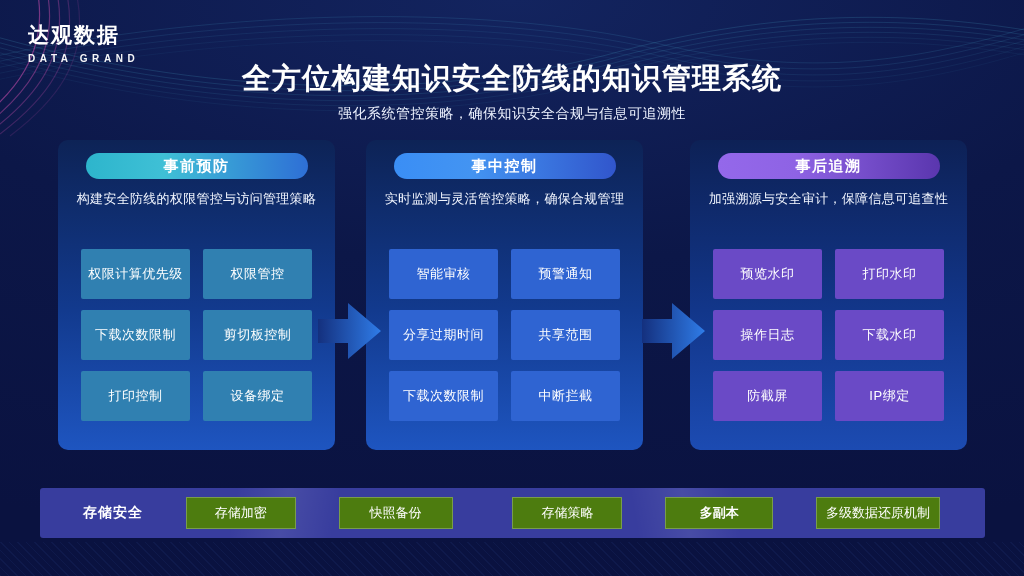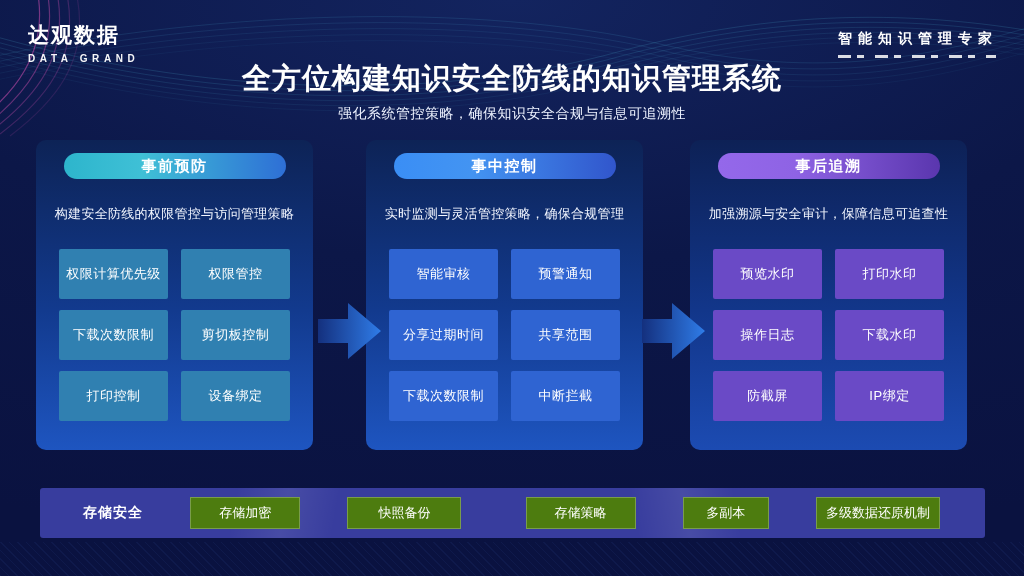--- a/index.html
+++ b/index.html
@@ -21,50 +21,50 @@
     background:repeating-linear-gradient(90deg,rgba(255,255,255,.85) 0 13px,transparent 13px 19px,
       rgba(255,255,255,.85) 19px 26px,transparent 26px 37px);}
 
   
   .title{position:absolute;top:59px;left:0;right:0;text-align:center;font-size:29px;font-weight:700;letter-spacing:1px;z-index:5;}
   .subtitle{position:absolute;top:105px;left:0;right:0;text-align:center;font-size:14px;letter-spacing:.5px;color:#eef3ff;z-index:5;}
 
   
   .panel{position:absolute;top:140px;width:277px;height:310px;border-radius:10px;
     background:linear-gradient(180deg,#0d2356 0%,#123a8e 55%,#1e55c0 100%);z-index:2;}
-  #panel-0{left:36px;}
+  #panel-0{left:58px;}
   #panel-1{left:366px;}
   #panel-2{left:690px;background:linear-gradient(180deg,#0d2156 0%,#12368a 55%,#1c4bb2 100%);}
 
   .pill{margin:13px auto 0;width:222px;height:26px;border-radius:13px;font-size:15px;font-weight:700;
     display:flex;align-items:center;justify-content:center;letter-spacing:1.5px;}
   #panel-0 .pill{background:linear-gradient(90deg,#2db5cc 0%,#3fc0d6 35%,#2e6fd6 100%);}
   #panel-1 .pill{background:linear-gradient(90deg,#3a8ef5 0%,#4394f2 35%,#3156cc 100%);}
   #panel-2 .pill{background:linear-gradient(90deg,#9468ea 0%,#8e63e4 35%,#5a36ae 100%);}
 
-  .desc{margin-top:26px;text-align:center;font-size:13px;color:#f2f6ff;letter-spacing:.3px;}
+  .desc{margin-top:11px;text-align:center;font-size:13px;color:#f2f6ff;letter-spacing:.3px;}
 
   .grid{position:absolute;left:23px;right:23px;top:109px;display:grid;grid-template-columns:1fr 1fr;gap:11px 13px;}
   .card{height:50px;display:flex;align-items:center;justify-content:center;font-size:13px;border-radius:2px;letter-spacing:.5px;}
   #panel-0 .card{background:#3080b1;}
   #panel-1 .card{background:#2f64d2;}
   #panel-2 .card{background:#6a4ac6;}
 
   
   .arrow{position:absolute;top:302px;z-index:3;}
   #arrow-0{left:318px;}
   #arrow-1{left:642px;}
 
   
   .storage-bar{position:absolute;left:40px;top:488px;width:945px;height:50px;background:#383d9e;border-radius:3px;
     display:flex;align-items:center;justify-content:space-between;padding:0 45px 0 43px;box-sizing:border-box;overflow:hidden;z-index:4;}
   .storage-label{font-size:14px;font-weight:700;letter-spacing:1px;position:relative;z-index:2;white-space:nowrap;}
   .chip{position:relative;z-index:2;height:32px;display:flex;align-items:center;justify-content:center;font-size:13px;
     background:#4d7c0f;border:1px solid rgba(255,255,255,.25);box-sizing:border-box;white-space:nowrap;}
-  .chip-0{width:110px;}.chip-1{width:114px;}.chip-2{width:110px;margin-left:17px;}.chip-3{width:86px;}.chip-4{width:124px;}
+  .chip-0{width:110px;}.chip-1{width:114px;}.chip-2{width:110px;margin-left:17px;}.chip-3{width:108px;font-weight:bold;}.chip-4{width:124px;}
   .bar-streak{position:absolute;top:0;bottom:0;width:280px;z-index:1;
     background:linear-gradient(100deg,transparent 30%,rgba(255,255,255,.08) 48%,transparent 66%);}
   .s1{left:110px;}
   .s2{left:500px;transform:scaleX(-1);}
 
   
   .hatch{position:absolute;left:0;right:0;bottom:0;height:34px;z-index:1;
     background:repeating-linear-gradient(45deg,rgba(90,140,255,.06) 0 1px,transparent 1px 6px);}
 </style>
 </head>
@@ -98,24 +98,20 @@
       <use href="#pk1" transform="translate(30,6)" opacity=".25"></use>
       <use href="#pk1" transform="translate(40,8)" opacity=".15"></use>
     </g>
   </svg>
 
   <div class="logo">
     <div class="logo-cn">达观数据</div>
     <div class="logo-en">DATA GRAND</div>
   </div>
 
-  <div class="tagline">
-    <div class="tagline-text">智能知识管理专家</div>
-    <div class="tagline-dashes"></div>
-  </div>
 
   <h1 class="title" style="margin:0;">全方位构建知识安全防线的知识管理系统</h1>
   <div class="subtitle">强化系统管控策略，确保知识安全合规与信息可追溯性</div>
 
   <section class="panel" id="panel-0">
     <div class="pill">事前预防</div>
     <p class="desc">构建安全防线的权限管控与访问管理策略</p>
     <div class="grid">
       <div class="card">权限计算优先级</div>
       <div class="card">权限管控</div>

